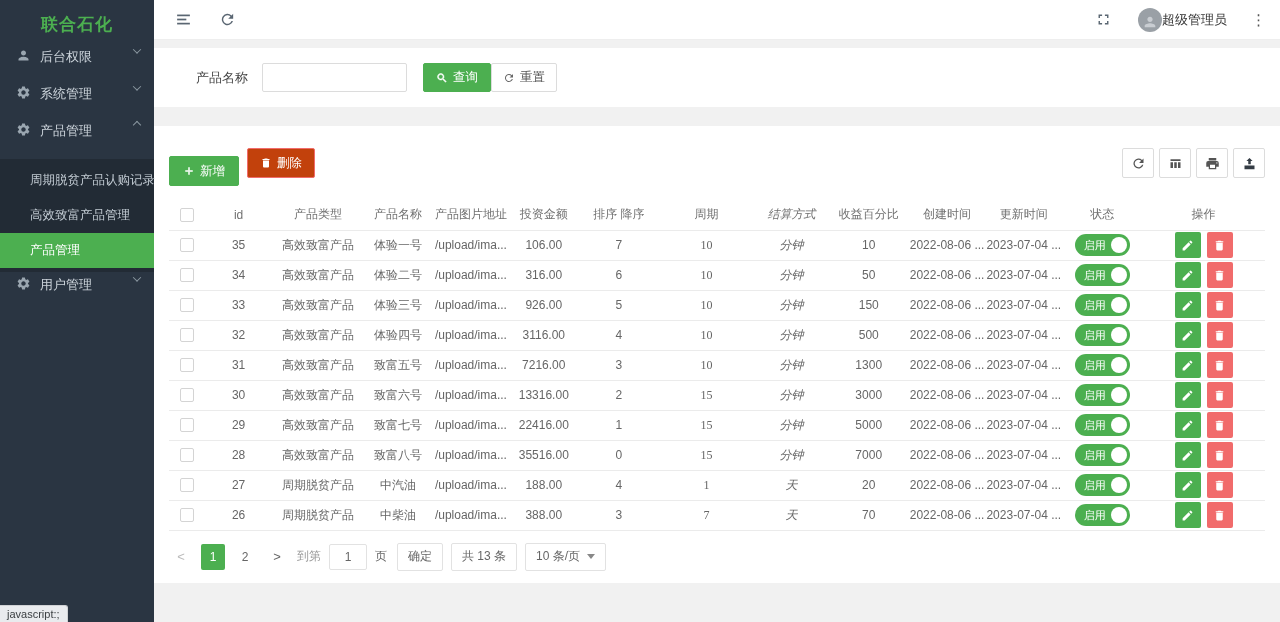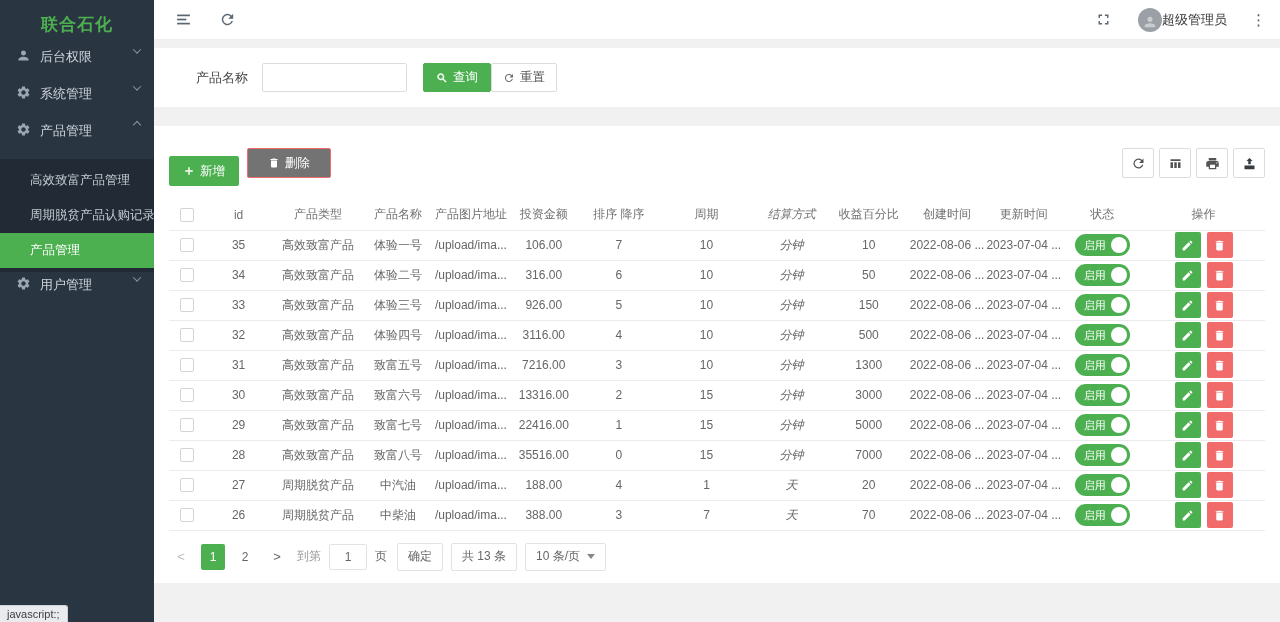--- a/index.html
+++ b/index.html
@@ -45,38 +45,38 @@
   .btn-green svg { fill:#fff; stroke:#fff; }
   .btn-plain { background:#fff; color:#555; border-color:#dcdcdc; }
   .btn-plain svg { fill:#666; }
   .btn-query { margin-left:16px; padding:0 12px; }
   .btn-reset { padding:0 11px; }
 
   
   .table-card { padding:14px 15px 12px 15px; }
   .table-toolbar { display:flex; align-items:center; margin-bottom:14px; }
   .btn-add { padding:0 13px; height:30px;margin-top:16px; }
-  .btn-red { background:#737373; color:#fff; border-color:#f16b6b; margin-left:8px; padding:0 20px; height:30px; }
+  .btn-red { background:#c2410c; color:#fff; border-color:#f16b6b; margin-left:8px; padding:0 12px; height:30px; }
   .btn-red svg { fill:#fff; }
   .toolbar-right { margin-left:auto; display:flex; }
   .icon-btn { width:32px; height:30px; border:1px solid #dcdcdc; background:#fff; border-radius:2px; margin-left:5px; display:flex; align-items:center; justify-content:center; cursor:pointer; }
   .icon-btn svg { width:15px; height:15px; fill:#555; }
   .icon-btn.dark svg { fill:#343c44; }
 
   table { width:100%; border-collapse:collapse; table-layout:fixed; }
   th, td { font-size:12px; color:#666; text-align:center; height:30px; border-bottom:1px solid #ebebeb; overflow:hidden; white-space:nowrap; text-overflow:ellipsis; font-weight:normal; }
   th { color:#707070; }
   th:nth-child(1), td:nth-child(1){ width:3.2%; }
   th:nth-child(2), td:nth-child(2){ width:6.3%; }
   th:nth-child(3), td:nth-child(3){ width:8.2%; }
   th:nth-child(4), td:nth-child(4){ width:6.4%; }
   th:nth-child(5), td:nth-child(5){ width:6.9%; }
   th:nth-child(6), td:nth-child(6){ width:6.4%; }
   th:nth-child(7), td:nth-child(7){ width:7.3%; }
-  th:nth-child(8), td:nth-child(8){ width:8.7%; }
+  th:nth-child(8), td:nth-child(8){ width:8.7%;font-family:Liberation Serif, serif; }
   th:nth-child(9), td:nth-child(9){ width:6.8%;font-style:italic; }
   th:nth-child(10), td:nth-child(10){ width:7.3%; }
   th:nth-child(11), td:nth-child(11){ width:7.0%; }
   th:nth-child(12), td:nth-child(12){ width:7.0%; }
   th:nth-child(13), td:nth-child(13){ width:7.3%; }
   th:nth-child(14), td:nth-child(14){ width:11.2%; }
   .cb { width:14px; height:14px; border:1px solid #d4d4d4; border-radius:2px; background:#fff; display:inline-block; vertical-align:middle; cursor:pointer; }
 
   .toggle { display:inline-flex; align-items:center; background:#4caf50; border-radius:11px; height:22px; padding:0 3px 0 9px; cursor:pointer; }
   .toggle-label { color:#fff; font-size:11px; margin-right:5px; }
@@ -136,22 +136,22 @@
         <span class="mi-icon">
           <svg viewBox="0 0 24 24">
               <path d="M19.14 12.94c.04-.3.06-.61.06-.94s-.02-.64-.07-.94l2.03-1.58a.49.49 0 0 0 .12-.61l-1.92-3.32a.49.49 0 0 0-.59-.22l-2.39.96c-.5-.38-1.03-.7-1.62-.94l-.36-2.54a.48.48 0 0 0-.48-.41h-3.84c-.24 0-.43.17-.47.41l-.36 2.54c-.59.24-1.13.57-1.62.94l-2.39-.96a.49.49 0 0 0-.59.22L2.74 8.87c-.12.21-.08.47.12.61l2.03 1.58c-.05.3-.09.63-.09.94s.02.64.07.94l-2.03 1.58a.49.49 0 0 0-.12.61l1.92 3.32c.12.22.37.29.59.22l2.39-.96c.5.38 1.03.7 1.62.94l.36 2.54c.05.24.24.41.48.41h3.84c.24 0 .44-.17.47-.41l.36-2.54c.59-.24 1.13-.56 1.62-.94l2.39.96c.22.08.47 0 .59-.22l1.92-3.32c.12-.22.07-.47-.12-.61l-2.01-1.58zM12 15.6A3.61 3.61 0 0 1 8.4 12c0-1.98 1.62-3.6 3.6-3.6s3.6 1.62 3.6 3.6-1.62 3.6-3.6 3.6z"></path>
             </svg>
         </span>
         <span class="mi-label">产品管理</span>
         <span class="chev up"></span>
       </div>
 
       <div class="submenu">
+        <div class="submenu-item">周期脱贫产品认购记录</div>
         <div class="submenu-item">高效致富产品管理</div>
-        <div class="submenu-item">周期脱贫产品认购记录</div>
         <div class="submenu-item active">产品管理</div>
       </div>
 
       <div class="menu-item" style="margin-top:4px;">
         <span class="mi-icon">
           <svg viewBox="0 0 24 24">
               <path d="M19.14 12.94c.04-.3.06-.61.06-.94s-.02-.64-.07-.94l2.03-1.58a.49.49 0 0 0 .12-.61l-1.92-3.32a.49.49 0 0 0-.59-.22l-2.39.96c-.5-.38-1.03-.7-1.62-.94l-.36-2.54a.48.48 0 0 0-.48-.41h-3.84c-.24 0-.43.17-.47.41l-.36 2.54c-.59.24-1.13.57-1.62.94l-2.39-.96a.49.49 0 0 0-.59.22L2.74 8.87c-.12.21-.08.47.12.61l2.03 1.58c-.05.3-.09.63-.09.94s.02.64.07.94l-2.03 1.58a.49.49 0 0 0-.12.61l1.92 3.32c.12.22.37.29.59.22l2.39-.96c.5.38 1.03.7 1.62.94l.36 2.54c.05.24.24.41.48.41h3.84c.24 0 .44-.17.47-.41l.36-2.54c.59-.24 1.13-.56 1.62-.94l2.39.96c.22.08.47 0 .59-.22l1.92-3.32c.12-.22.07-.47-.12-.61l-2.01-1.58zM12 15.6A3.61 3.61 0 0 1 8.4 12c0-1.98 1.62-3.6 3.6-3.6s3.6 1.62 3.6 3.6-1.62 3.6-3.6 3.6z"></path>
             </svg>
         </span>
         <span class="mi-label">用户管理</span>

